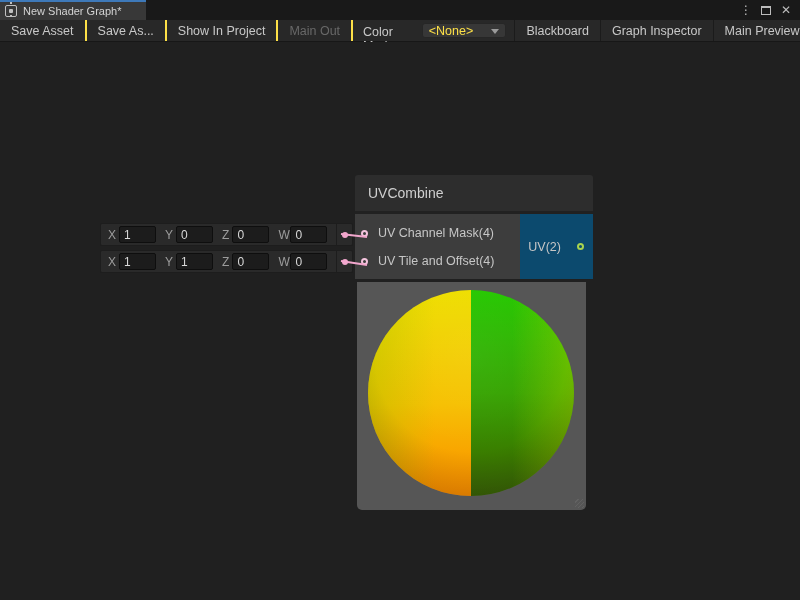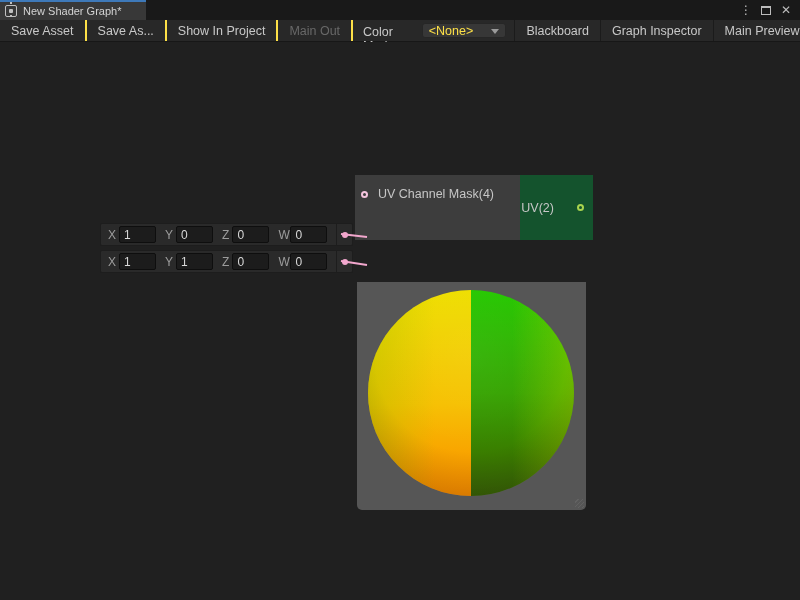--- a/index.html
+++ b/index.html
@@ -57,22 +57,22 @@
   
   .node { position:absolute; left:355px; top:133px; width:238px; z-index:1; }
   .node-title { height:39px; background:#2d2d2d; border-radius:3px 3px 0 0;
     border-bottom:3px solid #212121; display:flex; align-items:center; padding-left:13px;
     color:#cfcfcf; font-size:14px; }
   .node-ports { display:flex; height:65px; }
   .inputs { width:165px; background:#3d3d3d; padding-top:5px; }
   .in-row { height:28px; display:flex; align-items:center; padding-left:6px; }
   .ring { width:7px; height:7px; border-radius:50%; border:2px solid #f4c4dd; flex:none; }
   .in-label { color:#c6c6c6; font-size:12.5px; margin-left:10px; white-space:nowrap; }
-  .outputs { flex:1; background:#14532d; display:flex; align-items:center;
-    justify-content:flex-end; padding-right:9px; gap:23px; }
+  .outputs { flex:1; background:#0c4a6e; display:flex; align-items:center;
+    justify-content:flex-end; padding-right:9px; gap:16px; }
   .out-label { color:#c6c6c6; font-size:12.5px; }
   .ring.green { border-color:#a9d44e; }
 
   
   .preview { position:absolute; left:357px; top:240px; width:229px; height:228px;
     background:#565656; border-radius:0 0 5px 5px; z-index:1; }
   .sphere { position:absolute; left:11px; top:8px; width:206px; height:206px; border-radius:50%;
     overflow:hidden; }
   .half { position:absolute; top:0; width:50%; height:100%; }
   .half.left { left:0;
@@ -149,25 +149,32 @@
     <span class="axis">Z</span>
     <input class="vfield" value="0" style="">
     <span class="axis">W</span>
     <input class="vfield" value="0" style="">
     <span class="vec-port">
         <span class="vec-dot"></span>
       </span>
   </div>
 
   <div class="node">
+    <div class="node-title">
+      <span>UVCombine</span>
+    </div>
     <div class="node-ports">
       <div class="inputs">
         <div class="in-row">
           <span class="ring"></span>
           <span class="in-label">UV Channel Mask(4)</span>
+        </div>
+        <div class="in-row">
+          <span class="ring"></span>
+          <span class="in-label">UV Tile and Offset(4)</span>
         </div>
       </div>
       <div class="outputs">
         <span class="out-label">UV(2)</span>
         <span class="ring green"></span>
       </div>
     </div>
   </div>
 
   <div class="preview">

